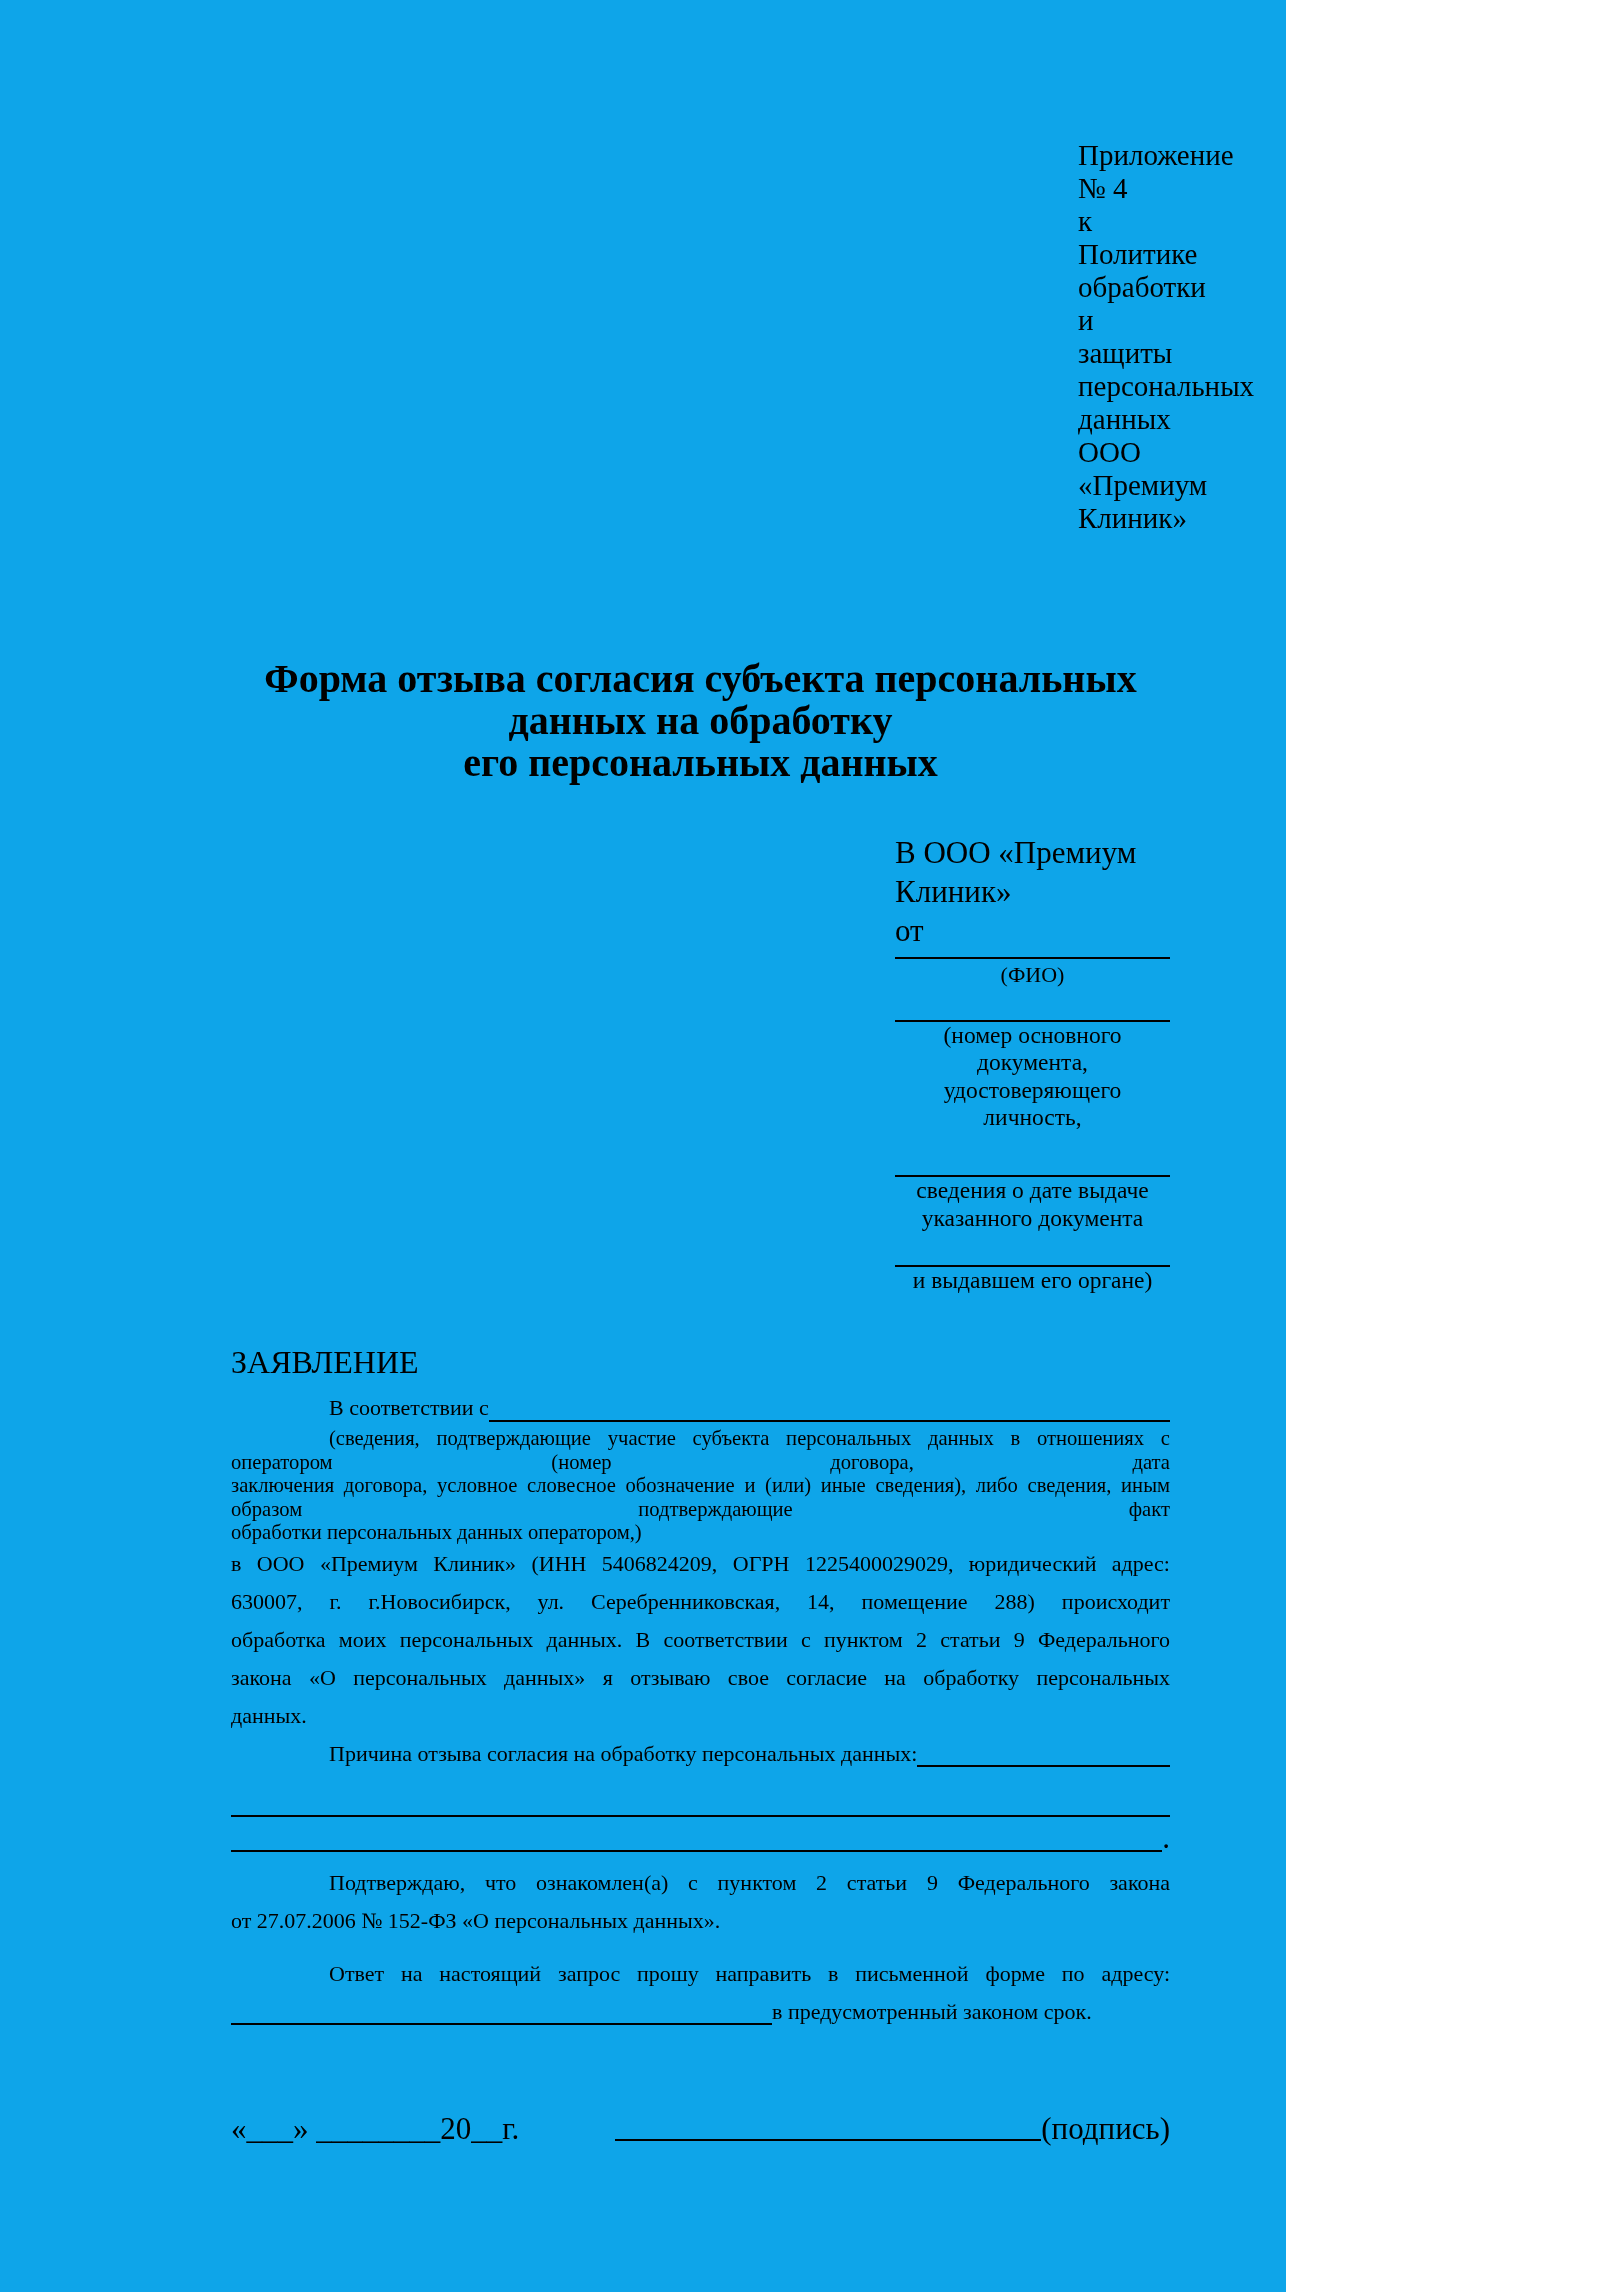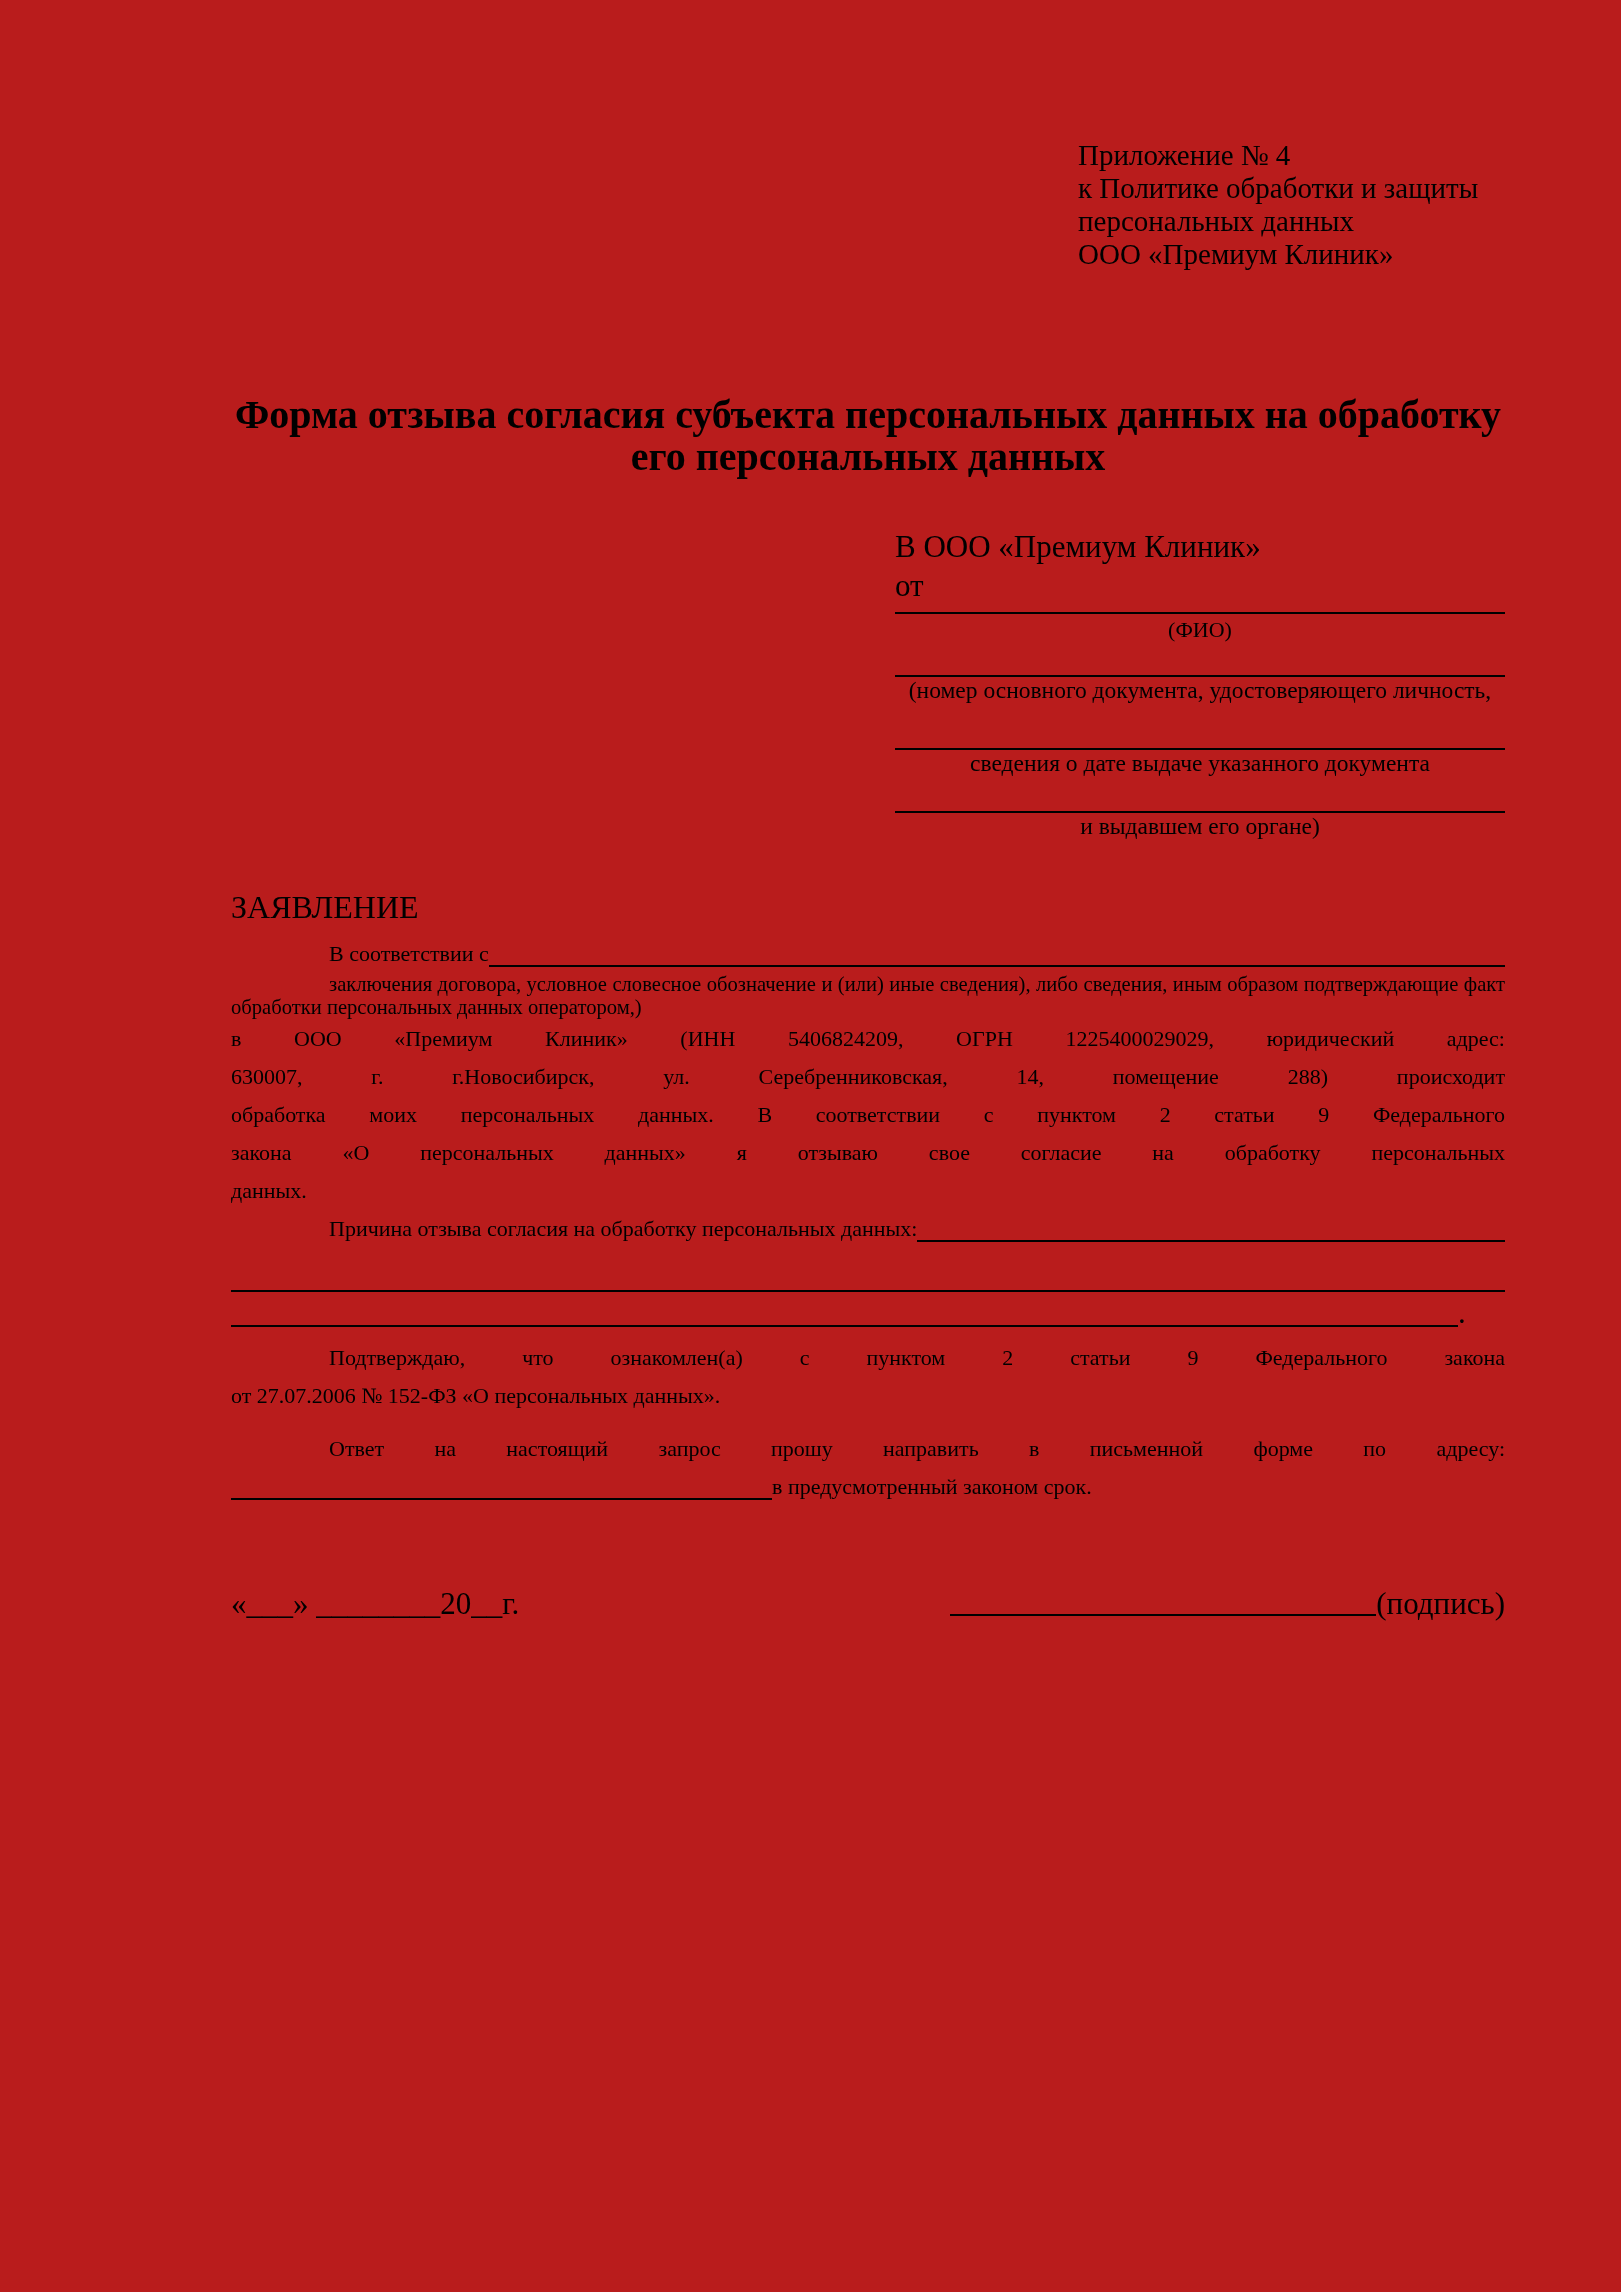--- a/index.html
+++ b/index.html
@@ -4,24 +4,24 @@
 <style>
   * { margin:0; padding:0; box-sizing:border-box; }
   html, body { background:#ffffff; }
   body {
     width:1621px; height:2293px;
     font-family:"Liberation Serif","DejaVu Serif",serif;
     color:#000;
   }
   .page {
     position:relative;
-    width:1621px; height:2293px;
+    width:1286px; height:2293px;
     padding:139px 116px 0 231px;
     overflow:hidden;
-    background:#b91c1c;
+    background:#0ea5e9;
   }
   
   .appendix { margin-left:847px; font-size:29px; line-height:33px; }
   
   .title { margin-top:123px; font-size:40px; line-height:42px; font-weight:bold; }
   .tline { text-align:center; }
   
   .addressee { margin-top:49px; margin-left:664px; font-size:31px; line-height:39px; }
   .uline { border-bottom:2.9px solid #000; }
   .u1 { height:8.8px; }
@@ -90,20 +90,21 @@
   </div>
 
   <div class="heading">ЗАЯВЛЕНИЕ</div>
 
   <div class="row basis-row bodytext">
     <span>В соответствии с</span>
     <span class="fill"></span>
   </div>
 
   <div class="footnote par indent-first">
+      <div class="jl">(сведения, подтверждающие участие субъекта персональных данных в отношениях с оператором (номер договора, дата</div>
       <div class="jl">заключения договора, условное словесное обозначение и (или) иные сведения), либо сведения, иным образом подтверждающие факт</div>
       <div class="jl">обработки персональных данных оператором,)</div>
     </div>
 
   <div class="bodytext par">
       <div class="jl">в ООО «Премиум Клиник» (ИНН 5406824209, ОГРН 1225400029029, юридический адрес:</div>
       <div class="jl">630007, г. г.Новосибирск, ул. Серебренниковская, 14, помещение 288) происходит</div>
       <div class="jl">обработка моих персональных данных. В соответствии с пунктом 2 статьи 9 Федерального</div>
       <div class="jl">закона «О персональных данных» я отзываю свое согласие на обработку персональных</div>
       <div class="jl">данных.</div>

